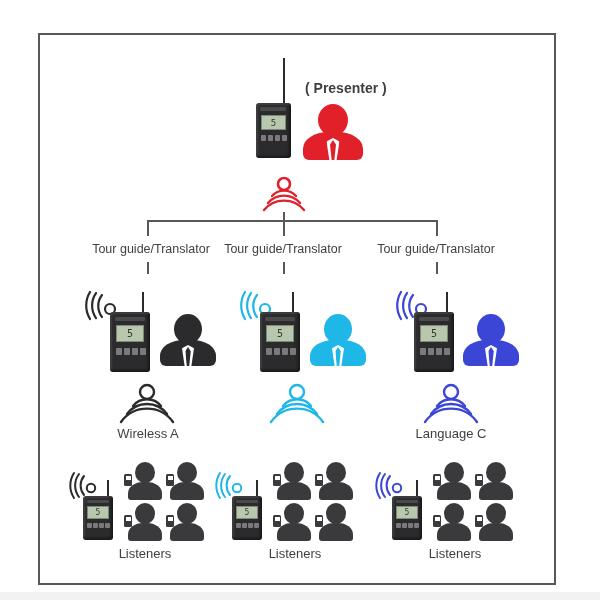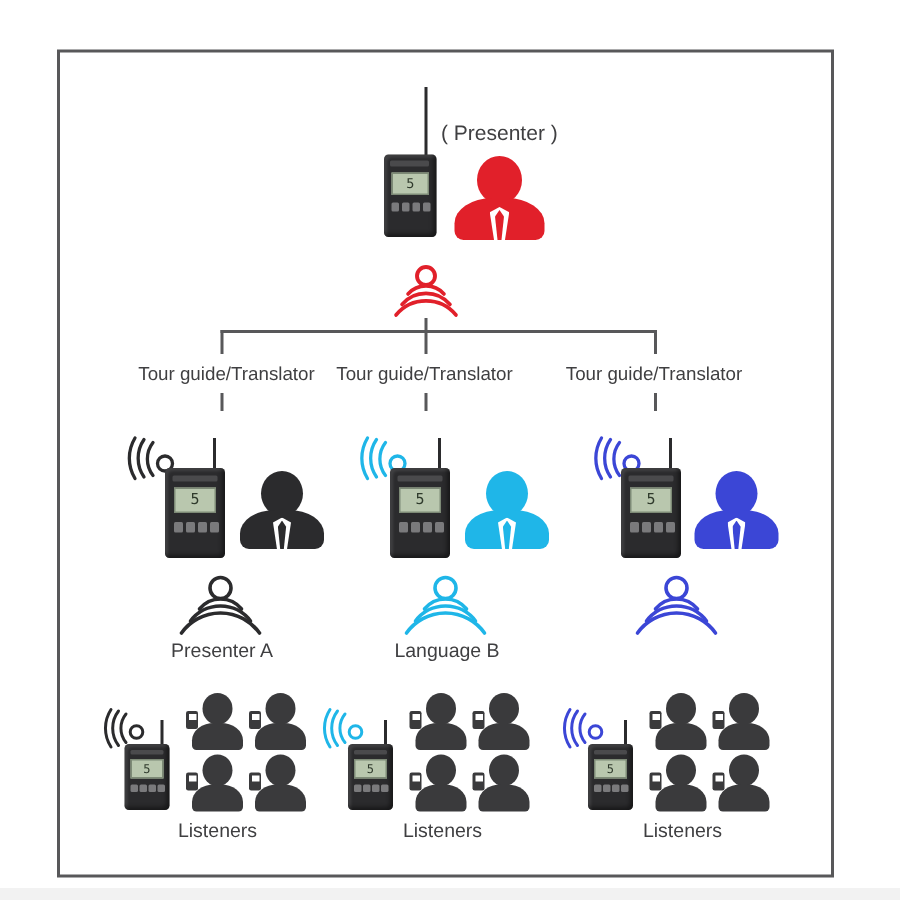--- a/index.html
+++ b/index.html
@@ -134,21 +134,21 @@
   .wave svg{display:block;overflow:visible;}
 </style>
 </head>
 <body>
 
 <div id="stage">
 
   <div class="frame"></div>
 
 
-  <div class="presenter-lbl" style="left:294px;top:80px;">( Presenter )</div>
+  <div class="presenter-lbl" style="left:305px;top:80px;font-weight:bold;">( Presenter )</div>
 
   <div class="device" style="left:253px;top:58px;width:44px;height:100px;">
     <div class="dev-ant" style="left:30px;top:0;height:46px;"></div>
     <div class="dev-body" style="width:35px;height:55px;left:3px;">
       <div class="dev-grill" style="left:4px;top:4px;width:26px;height:4px;"></div>
       <div class="dev-screen" style="left:5px;top:12px;width:25px;height:15px;font-size:9px;">5</div>
       <div class="dev-btn" style="left:5px;top:32px;width:5px;height:6px;"></div>
       <div class="dev-btn" style="left:12px;top:32px;width:5px;height:6px;"></div>
       <div class="dev-btn" style="left:19px;top:32px;width:5px;height:6px;"></div>
       <div class="dev-btn" style="left:26px;top:32px;width:5px;height:6px;"></div>
@@ -215,21 +215,21 @@
 
   <div class="wave" style="left:119px;top:384px;">
     <svg width="56" height="38" viewBox="0 0 56 38">
       <circle cx="28" cy="8" r="7" fill="none" stroke="#2b2b2d" stroke-width="2.4"></circle>
       <path d="M14 22 A18 18 0 0 1 42 22" fill="none" stroke="#2b2b2d" stroke-width="2.4" stroke-linecap="round"></path>
       <path d="M8 30 A25 25 0 0 1 48 30" fill="none" stroke="#2b2b2d" stroke-width="2.4" stroke-linecap="round"></path>
       <path d="M2 38 A32 32 0 0 1 54 38" fill="none" stroke="#2b2b2d" stroke-width="2.4" stroke-linecap="round"></path>
     </svg>
   </div>
 
-  <div class="lbl" style="left:93px;top:426px;width:110px;">Presenter A</div>
+  <div class="lbl" style="left:93px;top:426px;width:110px;">Wireless A</div>
 
   <div class="wave" style="left:243px;top:290px;">
     <svg width="30" height="28" viewBox="0 0 30 28">
       <circle cx="22" cy="19" r="5" fill="none" stroke="#1fb6e8" stroke-width="2.2"></circle>
       <path d="M14 5 A18 18 0 0 0 14 27" fill="none" stroke="#1fb6e8" stroke-width="2.2" stroke-linecap="round"></path>
       <path d="M8 3 A22 22 0 0 0 8 28" fill="none" stroke="#1fb6e8" stroke-width="2.2" stroke-linecap="round"></path>
       <path d="M2 2 A26 26 0 0 0 2 29" fill="none" stroke="#1fb6e8" stroke-width="2.2" stroke-linecap="round"></path>
     </svg>
   </div>
 
@@ -254,21 +254,20 @@
 
   <div class="wave" style="left:269px;top:384px;">
     <svg width="56" height="38" viewBox="0 0 56 38">
       <circle cx="28" cy="8" r="7" fill="none" stroke="#1fb6e8" stroke-width="2.4"></circle>
       <path d="M14 22 A18 18 0 0 1 42 22" fill="none" stroke="#1fb6e8" stroke-width="2.4" stroke-linecap="round"></path>
       <path d="M8 30 A25 25 0 0 1 48 30" fill="none" stroke="#1fb6e8" stroke-width="2.4" stroke-linecap="round"></path>
       <path d="M2 38 A32 32 0 0 1 54 38" fill="none" stroke="#1fb6e8" stroke-width="2.4" stroke-linecap="round"></path>
     </svg>
   </div>
 
-  <div class="lbl" style="left:243px;top:426px;width:110px;">Language B</div>
 
   <div class="wave" style="left:399px;top:290px;">
     <svg width="30" height="28" viewBox="0 0 30 28">
       <circle cx="22" cy="19" r="5" fill="none" stroke="#3b46d6" stroke-width="2.2"></circle>
       <path d="M14 5 A18 18 0 0 0 14 27" fill="none" stroke="#3b46d6" stroke-width="2.2" stroke-linecap="round"></path>
       <path d="M8 3 A22 22 0 0 0 8 28" fill="none" stroke="#3b46d6" stroke-width="2.2" stroke-linecap="round"></path>
       <path d="M2 2 A26 26 0 0 0 2 29" fill="none" stroke="#3b46d6" stroke-width="2.2" stroke-linecap="round"></path>
     </svg>
   </div>
 
@@ -293,20 +292,21 @@
 
   <div class="wave" style="left:423px;top:384px;">
     <svg width="56" height="38" viewBox="0 0 56 38">
       <circle cx="28" cy="8" r="7" fill="none" stroke="#3b46d6" stroke-width="2.4"></circle>
       <path d="M14 22 A18 18 0 0 1 42 22" fill="none" stroke="#3b46d6" stroke-width="2.4" stroke-linecap="round"></path>
       <path d="M8 30 A25 25 0 0 1 48 30" fill="none" stroke="#3b46d6" stroke-width="2.4" stroke-linecap="round"></path>
       <path d="M2 38 A32 32 0 0 1 54 38" fill="none" stroke="#3b46d6" stroke-width="2.4" stroke-linecap="round"></path>
     </svg>
   </div>
 
+  <div class="lbl" style="left:396px;top:426px;width:110px;">Language C</div>
 
   <div class="wave" style="left:72px;top:472px;">
     <svg width="26" height="24" viewBox="0 0 26 24">
       <circle cx="19" cy="16" r="4.2" fill="none" stroke="#2b2b2d" stroke-width="2"></circle>
       <path d="M12 4 A15 15 0 0 0 12 23" fill="none" stroke="#2b2b2d" stroke-width="2" stroke-linecap="round"></path>
       <path d="M7 2 A19 19 0 0 0 7 25" fill="none" stroke="#2b2b2d" stroke-width="2" stroke-linecap="round"></path>
       <path d="M2 1 A23 23 0 0 0 2 26" fill="none" stroke="#2b2b2d" stroke-width="2" stroke-linecap="round"></path>
     </svg>
   </div>
   <div class="device" style="left:82px;top:480px;width:36px;height:60px;">

